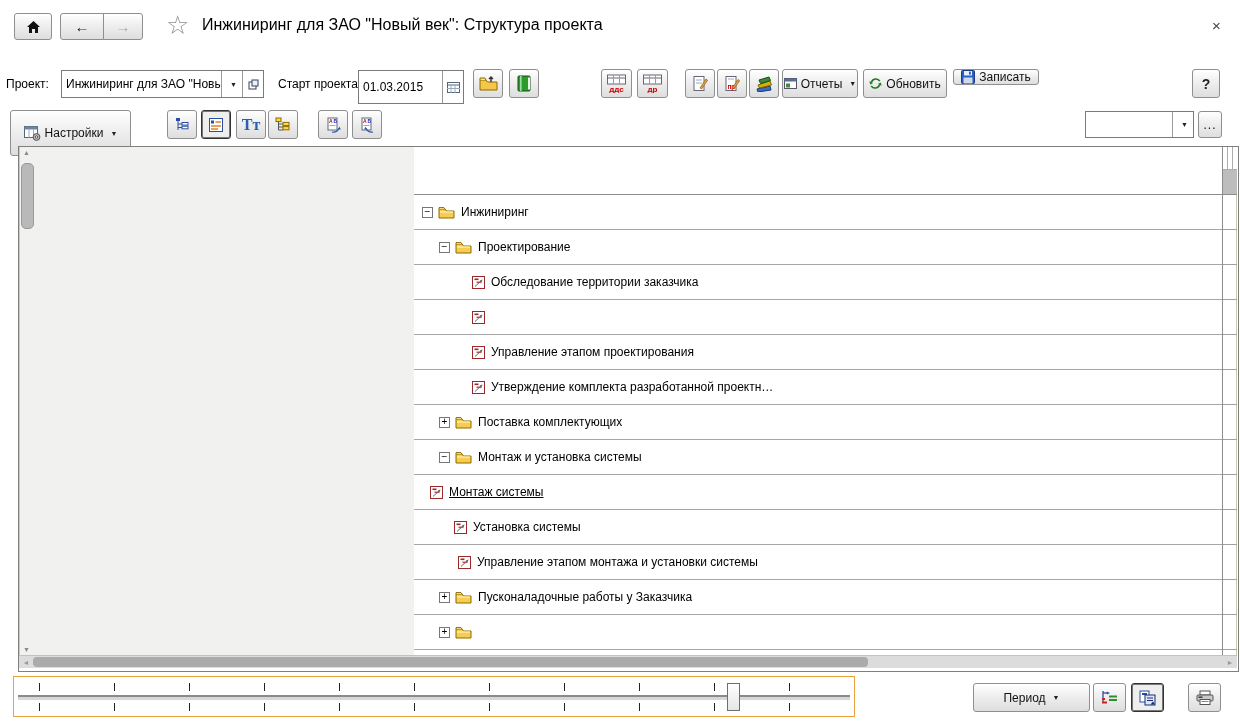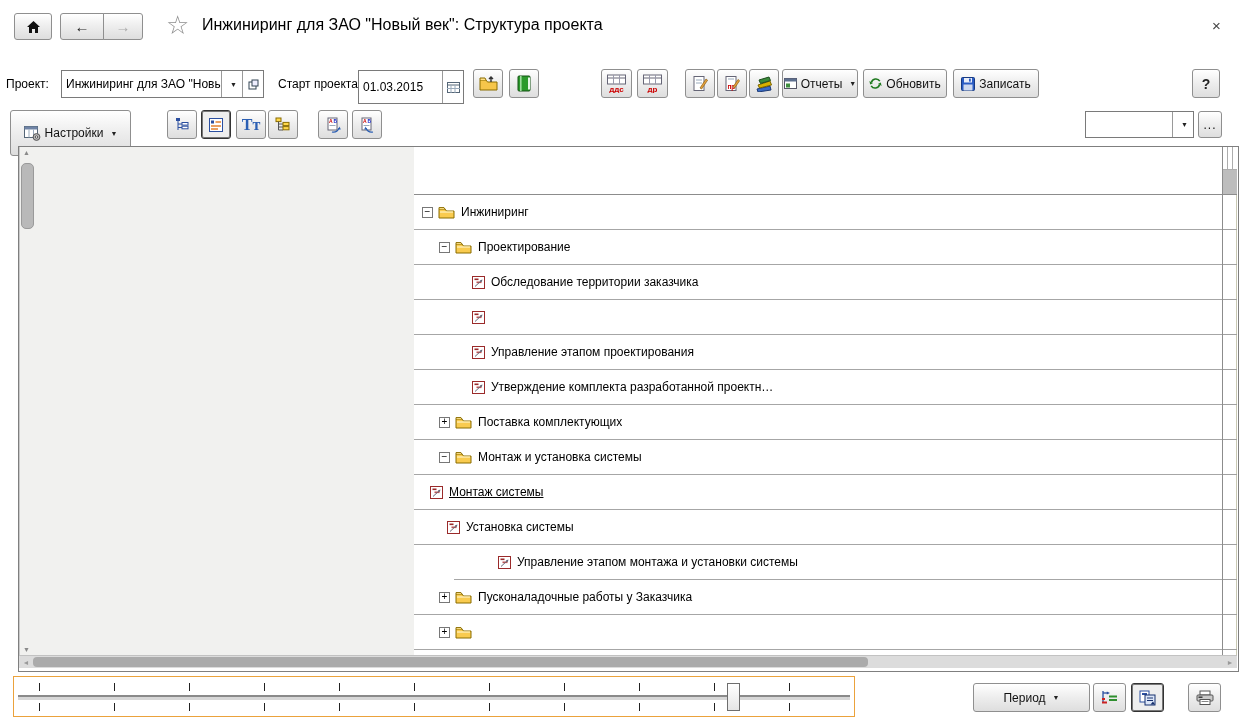--- a/index.html
+++ b/index.html
@@ -190,21 +190,21 @@
   <span>
     <svg width="13" height="13" viewBox="0 0 13 13">
         <path d="M10.8 4.2 A4.6 4.6 0 0 0 2.4 5.5" fill="none" stroke="#1f7a1f" stroke-width="1.6"></path>
         <polygon points="1.2,3.4 3.4,7 0.4,7" fill="#1f7a1f" transform="rotate(-25 2 5.5)"></polygon>
         <path d="M2.2 8.8 A4.6 4.6 0 0 0 10.6 7.5" fill="none" stroke="#1f7a1f" stroke-width="1.6"></path>
         <polygon points="11.8,9.6 9.6,6 12.6,6" fill="#1f7a1f" transform="rotate(-25 11 7.5)"></polygon>
       </svg>
   </span>
   <span>Обновить</span>
 </div>
-<div class="btn" style="left:953px;top:69px;width:86px;height:29px">
+<div class="btn" style="left:953px;top:69px;width:86px;height:16px">
   <span>
     <svg width="14" height="14" viewBox="0 0 14 14">
         <rect x="0.5" y="0.5" width="13" height="13" rx="1" fill="#2b5cc4" stroke="#173a82"></rect>
         <rect x="3" y="1" width="8" height="4.5" fill="#e9eef8"></rect>
         <rect x="8" y="1.6" width="1.8" height="3" fill="#2b5cc4"></rect>
         <rect x="2.5" y="7.5" width="9" height="6" fill="#cfd9ee"></rect>
       </svg>
   </span>
   <span>Записать</span>
 </div>
@@ -432,34 +432,34 @@
           <svg width="13" height="13" viewBox="0 0 13 13">
             <rect x="0.5" y="0.5" width="12" height="12" fill="#fff" stroke="#9a2a2a"></rect>
             <rect x="2.5" y="2.5" width="4" height="1.6" fill="#9a2a2a"></rect>
             <rect x="4.5" y="5.5" width="5" height="1.6" fill="#b55"></rect>
             <path d="M3 10.5 L10 4" stroke="#667" stroke-width="1"></path>
             <polygon points="10.5,3.5 7.8,4.4 9.7,6.2" fill="#667"></polygon>
           </svg>
         </span>
         <span>Монтаж системы</span>
       </div>
-      <div class="trow" style="padding-left: 17px;">
+      <div class="trow" style="padding-left: 24px;">
         <div style="width: 16px; flex: 0 0 auto;"></div>
         <span class="ticon">
           <svg width="13" height="13" viewBox="0 0 13 13">
             <rect x="0.5" y="0.5" width="12" height="12" fill="#fff" stroke="#9a2a2a"></rect>
             <rect x="2.5" y="2.5" width="4" height="1.6" fill="#9a2a2a"></rect>
             <rect x="4.5" y="5.5" width="5" height="1.6" fill="#b55"></rect>
             <path d="M3 10.5 L10 4" stroke="#667" stroke-width="1"></path>
             <polygon points="10.5,3.5 7.8,4.4 9.7,6.2" fill="#667"></polygon>
           </svg>
         </span>
         <span>Установка системы</span>
       </div>
-      <div class="trow" style="padding-left: 28px; margin-left: 40px;">
+      <div class="trow" style="padding-left: 28px;">
         <div style="width: 16px; flex: 0 0 auto;"></div>
         <span class="ticon">
           <svg width="13" height="13" viewBox="0 0 13 13">
             <rect x="0.5" y="0.5" width="12" height="12" fill="#fff" stroke="#9a2a2a"></rect>
             <rect x="2.5" y="2.5" width="4" height="1.6" fill="#9a2a2a"></rect>
             <rect x="4.5" y="5.5" width="5" height="1.6" fill="#b55"></rect>
             <path d="M3 10.5 L10 4" stroke="#667" stroke-width="1"></path>
             <polygon points="10.5,3.5 7.8,4.4 9.7,6.2" fill="#667"></polygon>
           </svg>
         </span>

